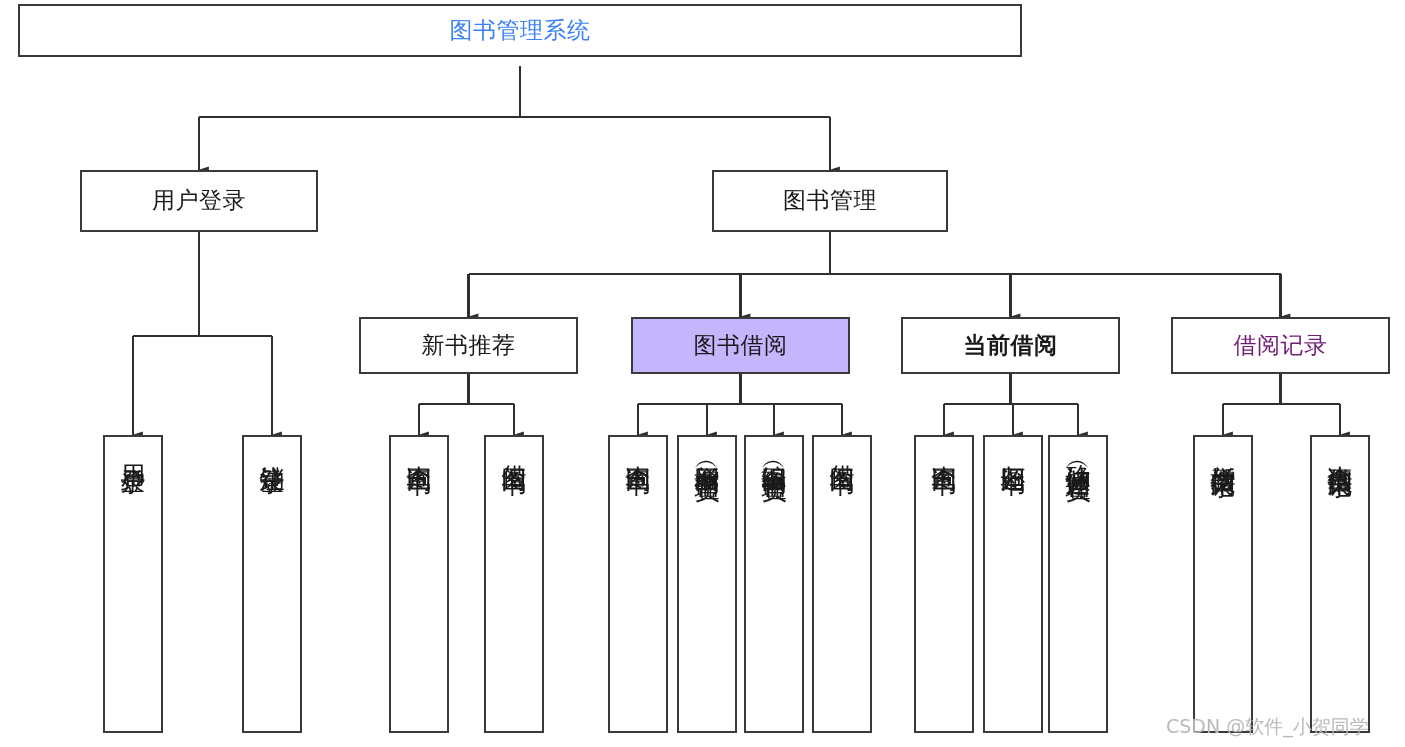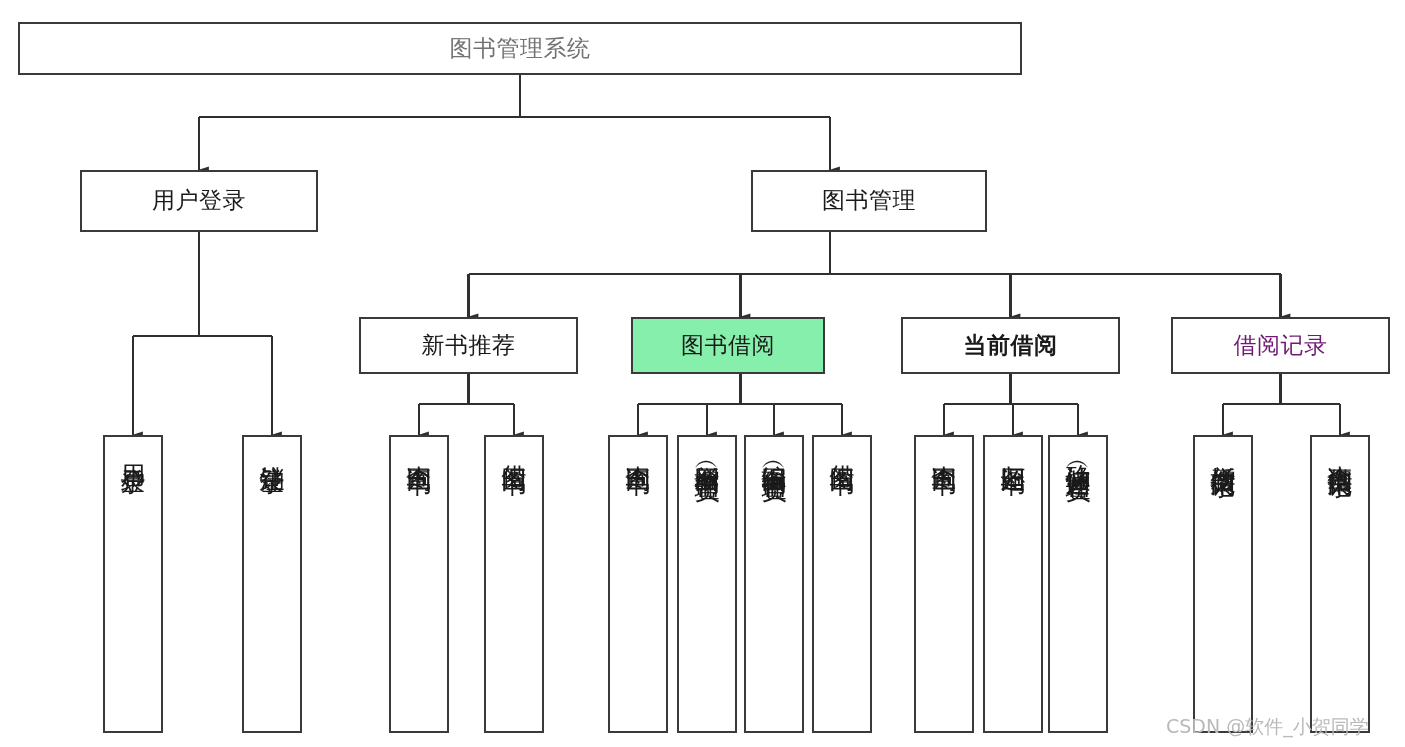--- a/index.html
+++ b/index.html
@@ -108,33 +108,33 @@
       <line x1="944" y1="404" x2="1078" y2="404" stroke="#2f2f2f" stroke-width="2.4" shape-rendering="crispEdges"></line>
       <line x1="944" y1="404" x2="944" y2="435" stroke="#2f2f2f" stroke-width="2.4" shape-rendering="crispEdges" marker-end="url(#arrow)"></line>
       <line x1="1013" y1="404" x2="1013" y2="435" stroke="#2f2f2f" stroke-width="2.4" shape-rendering="crispEdges" marker-end="url(#arrow)"></line>
       <line x1="1078" y1="404" x2="1078" y2="435" stroke="#2f2f2f" stroke-width="2.4" shape-rendering="crispEdges" marker-end="url(#arrow)"></line>
       <line x1="1280.5" y1="374" x2="1280.5" y2="404" stroke="#2f2f2f" stroke-width="2.4" shape-rendering="crispEdges"></line>
       <line x1="1223" y1="404" x2="1340" y2="404" stroke="#2f2f2f" stroke-width="2.4" shape-rendering="crispEdges"></line>
       <line x1="1223" y1="404" x2="1223" y2="435" stroke="#2f2f2f" stroke-width="2.4" shape-rendering="crispEdges" marker-end="url(#arrow)"></line>
       <line x1="1340" y1="404" x2="1340" y2="435" stroke="#2f2f2f" stroke-width="2.4" shape-rendering="crispEdges" marker-end="url(#arrow)"></line>
     </svg>
   <div id="nodes">
-      <div class="node horizontal root" style="left: 18px; top: 22px; width: 1004px; height: 53px; border-color: rgb(58, 58, 58); background: rgb(255, 255, 255); color: #737373;">
+      <div class="node horizontal root" style="left: 18px; top: 4px; width: 1004px; height: 53px; border-color: rgb(58, 58, 58); background: rgb(255, 255, 255); color: #3b82f6;">
         <span class="label">图书管理系统</span>
       </div>
       <div class="node horizontal" style="left: 80px; top: 170px; width: 238px; height: 62px; border-color: rgb(58, 58, 58); background: rgb(255, 255, 255); color: rgb(26, 26, 26);">
         <span class="label">用户登录</span>
       </div>
-      <div class="node horizontal" style="left: 751px; top: 170px; width: 236px; height: 62px; border-color: rgb(58, 58, 58); background: rgb(255, 255, 255); color: rgb(26, 26, 26);">
+      <div class="node horizontal" style="left: 712px; top: 170px; width: 236px; height: 62px; border-color: rgb(58, 58, 58); background: rgb(255, 255, 255); color: rgb(26, 26, 26);">
         <span class="label">图书管理</span>
       </div>
       <div class="node horizontal" style="left: 359px; top: 317px; width: 219px; height: 57px; border-color: rgb(58, 58, 58); background: rgb(255, 255, 255); color: rgb(26, 26, 26);">
         <span class="label">新书推荐</span>
       </div>
-      <div class="node horizontal" style="left: 631px; top: 317px; width: 194px; height: 57px; border-color: rgb(58, 58, 58); background: #86efac; color: rgb(26, 26, 26);">
+      <div class="node horizontal" style="left: 631px; top: 317px; width: 219px; height: 57px; border-color: rgb(58, 58, 58); background: #c4b5fd; color: rgb(26, 26, 26);">
         <span class="label">图书借阅</span>
       </div>
       <div class="node horizontal" style="left: 901px; top: 317px; width: 219px; height: 57px; border-color: rgb(58, 58, 58); background: rgb(255, 255, 255); color: rgb(26, 26, 26); font-weight: bold;">
         <span class="label">当前借阅</span>
       </div>
       <div class="node horizontal" style="left: 1171px; top: 317px; width: 219px; height: 57px; border-color: rgb(58, 58, 58); background: rgb(255, 255, 255); color: #701a75;">
         <span class="label">借阅记录</span>
       </div>
       <div class="node vertical" style="left: 103px; top: 435px; width: 60px; height: 298px; border-color: rgb(58, 58, 58); background: rgb(255, 255, 255); color: rgb(26, 26, 26);">
         <span class="label">用户登录</span>

